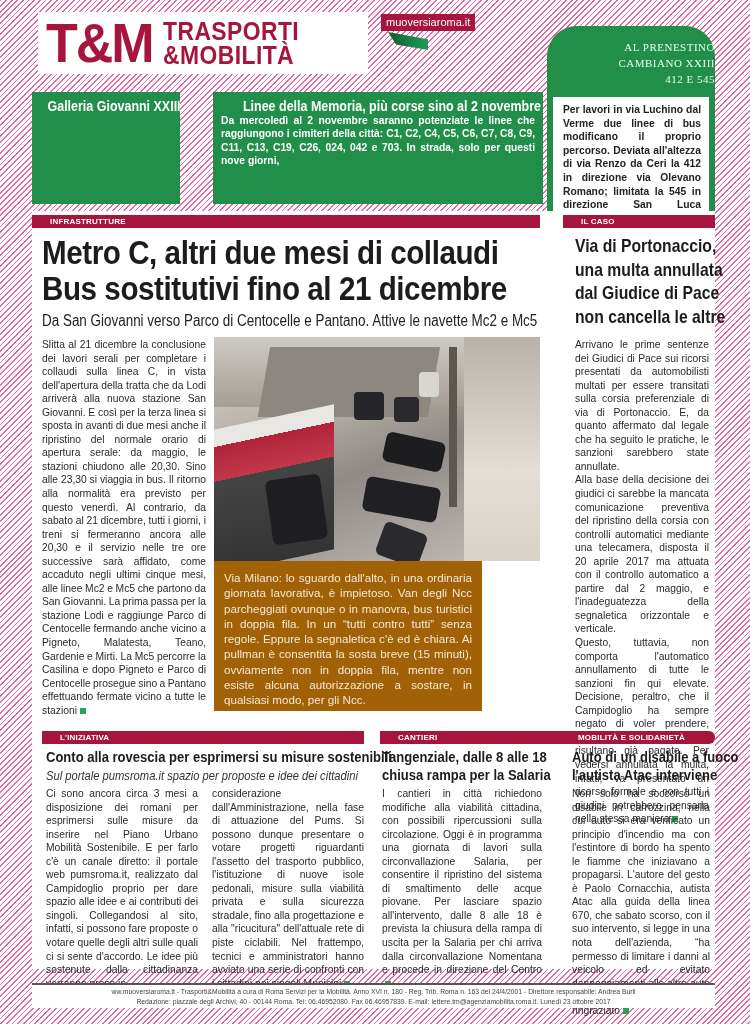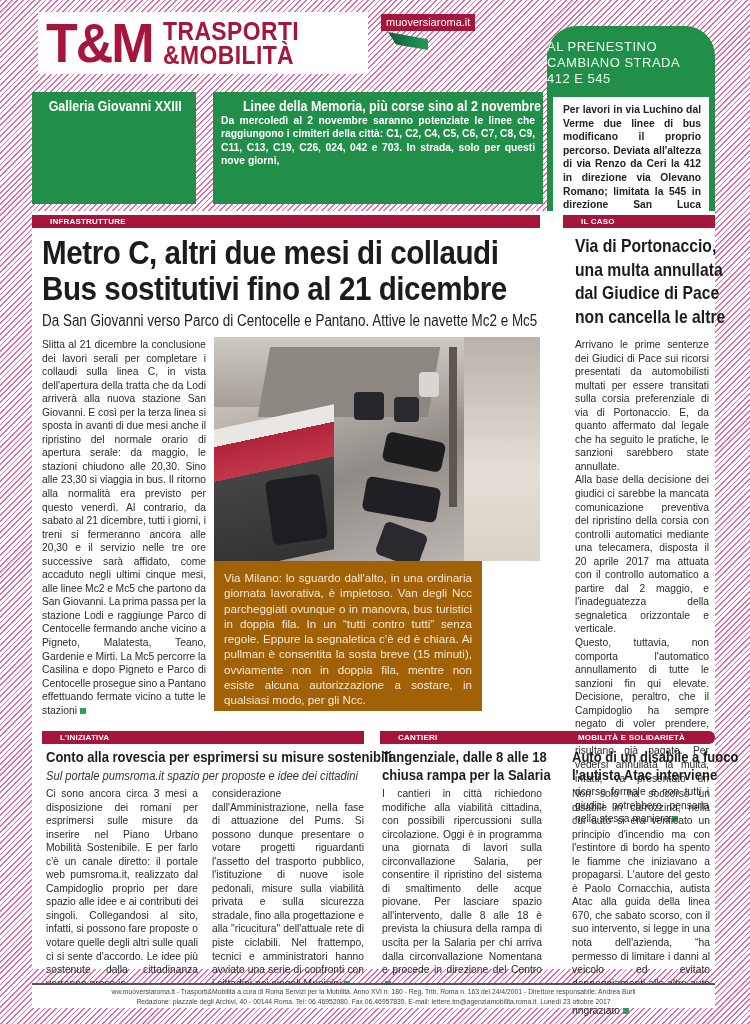--- a/index.html
+++ b/index.html
@@ -14,26 +14,26 @@
   
   .logo-box { left: 38px; top: 12px; width: 330px; height: 62px; background: #fff; display: flex; align-items: center; padding-left: 8px; }
   .logo-mark { font-family: "Liberation Sans", sans-serif; font-weight: 900; font-size: 52px; color: #a6153b; letter-spacing: -2px; line-height: 1; transform: scaleY(1.05); }
   .logo-text { margin-left: 10px; color: #a6153b; font-weight: 700; font-size: 26px; line-height: 24px; letter-spacing: 0.5px; transform: scaleX(0.88); transform-origin: left center; }
   .site-tag { left: 381px; top: 14px; background: #a6153b; color: #fff; font-size: 11px; padding: 2px 5px 3px 5px; }
   .site-ribbon { left: 388px; top: 32px; width: 40px; height: 18px; background: linear-gradient(90deg,#0f5e36,#1e9c58); clip-path: polygon(0 0,100% 40%,100% 100%,20% 70%); }
   
   .green { background: #218f4a; color: #fff; }
   .panel-title { font-family: "Liberation Sans", sans-serif; font-weight: 700; font-size: 14.5px; text-align: center; transform: scaleX(0.86); white-space: nowrap; }
   .panel-text { font-family: "Liberation Sans Narrow", "Liberation Sans", sans-serif; font-weight: 700; font-size: 10.3px; line-height: 13.4px; text-align: justify; transform-origin: left top; }
-  .galleria { left: 32px; top: 92px; width: 164px; height: 112px; padding: 6px 6px; }
+  .galleria { left: 32px; top: 92px; width: 148px; height: 112px; padding: 6px 6px; }
   .linee { left: 213px; top: 92px; width: 330px; height: 112px; padding: 6px 8px; }
   .linee .cols { display: flex; gap: 10px; }
   .linee .cols div { flex: 1; }
   .prenestino { left: 547px; top: 26px; width: 168px; height: 192px; border-radius: 30px 30px 0 0; padding-top: 13px; }
-  .prenestino-head { text-align: left; font-family: Liberation Sans, sans-serif; font-size: 13px; line-height: 16px; color: #e8fff0; letter-spacing: 0.5px; }
+  .prenestino-head { text-align: right; font-family: Liberation Serif, serif; font-size: 11px; line-height: 16px; color: #e8fff0; letter-spacing: 0.5px; }
   .prenestino-body { background: #fff; color: #222; margin: 10px 6px 0 6px; padding: 6px 8px 7px 10px; font-weight: 700; font-size: 10.3px; line-height: 13.6px; text-align: justify; }
   
   .content { left: 32px; top: 211px; width: 683px; height: 758px; background: #fff; }
   .kicker { background: #a6153b; color: #fff; font-weight: 700; font-size: 8px; letter-spacing: 0.2px; padding: 2px 0 2px 18px; height: 13px; line-height: 9px; }
   .main-title { font-weight: 700; font-size: 34px; line-height: 36px; color: #1c1c1c; letter-spacing: -0.5px; transform: scaleX(0.87); transform-origin: left top; white-space: nowrap; }
   .main-sub { font-size: 16px; color: #222; transform: scaleX(0.84); transform-origin: left top; white-space: nowrap; }
   .body-text { font-size: 10.3px; line-height: 13.55px; color: #2a2a2a; text-align: justify; font-family: "Liberation Sans", sans-serif; }
   .endmark { display: inline-block; width: 6px; height: 6px; background: #2aa35a; margin-left: 3px; vertical-align: 0px; }
   .photo { left: 214px; top: 337px; width: 326px; height: 224px; background: linear-gradient(160deg,#dcd8d3 0%,#b9b3ac 30%,#8f8a86 55%,#c4bfb9 100%); overflow: hidden; }
   .caption { left: 214px; top: 561px; width: 268px; height: 150px; background: #a16207; color: #f6e7d7; padding: 9px 10px; font-weight: 400; font-size: 11.6px; line-height: 15.3px; text-align: justify; }
@@ -64,21 +64,21 @@
 <div class="abs green linee">
   <div class="panel-title">Linee della Memoria, più corse sino al 2 novembre</div>
   <div class="cols">
     <div class="panel-text">Da mercoledì al 2 novembre saranno potenziate le linee che raggiungono i cimiteri della città: C1, C2, C4, C5, C6, C7, C8, C9, C11, C13, C19, C26, 024, 042 e 703. In strada, solo per questi nove giorni,</div>
   </div>
 </div>
 
 <div class="abs green prenestino">
   <div class="prenestino-head">
     <div>AL PRENESTINO</div>
-    <div>CAMBIANO STRADA</div>
+    <div>CAMBIANO XXIII</div>
     <div>412 E 545</div>
   </div>
   <div class="prenestino-body">Per lavori in via Luchino dal Verme due linee di bus modificano il proprio percorso. Deviata all'altezza di via Renzo da Ceri la 412 in direzione via Olevano Romano; limitata la 545 in direzione San Luca Evangelista.</div>
 </div>
 
 <div class="abs content"></div>
 
 <div class="abs kicker" style="left:32px; top:215px; width:508px;">INFRASTRUTTURE</div>
 <div class="abs main-title" style="left:42px; top:234px;">
   <div>Metro C, altri due mesi di collaudi</div>

